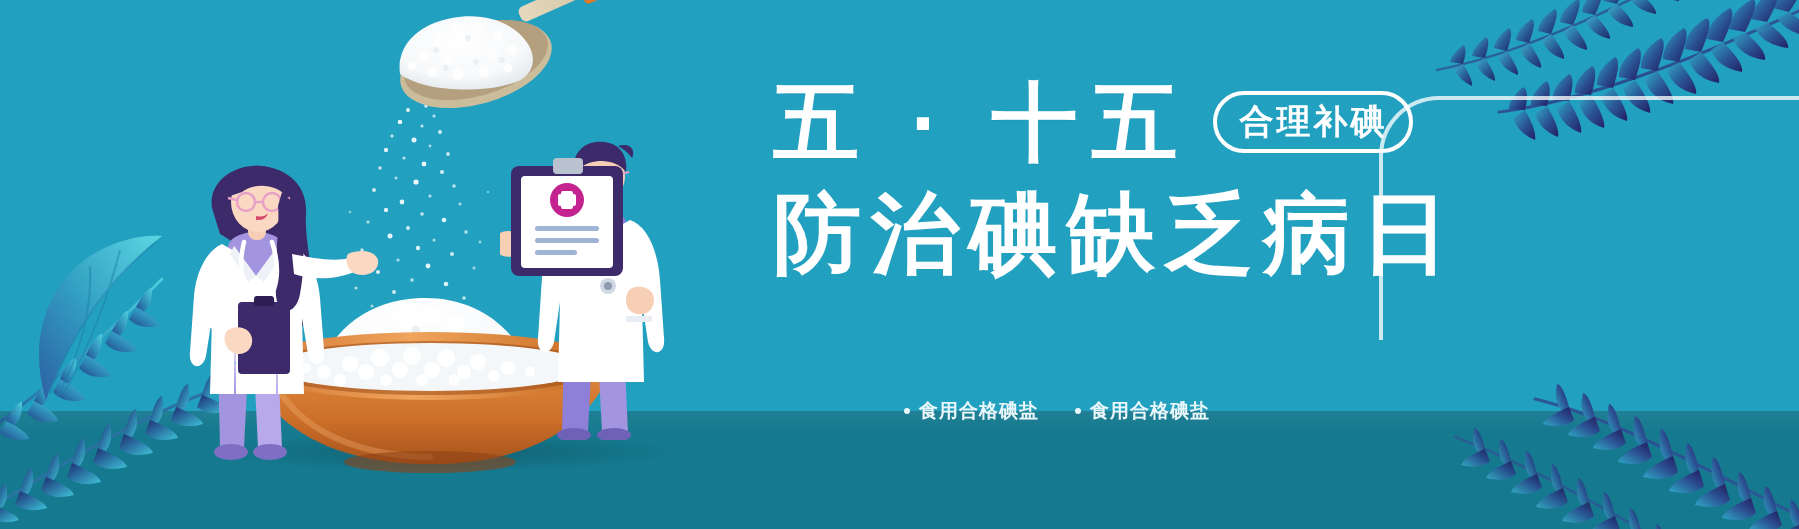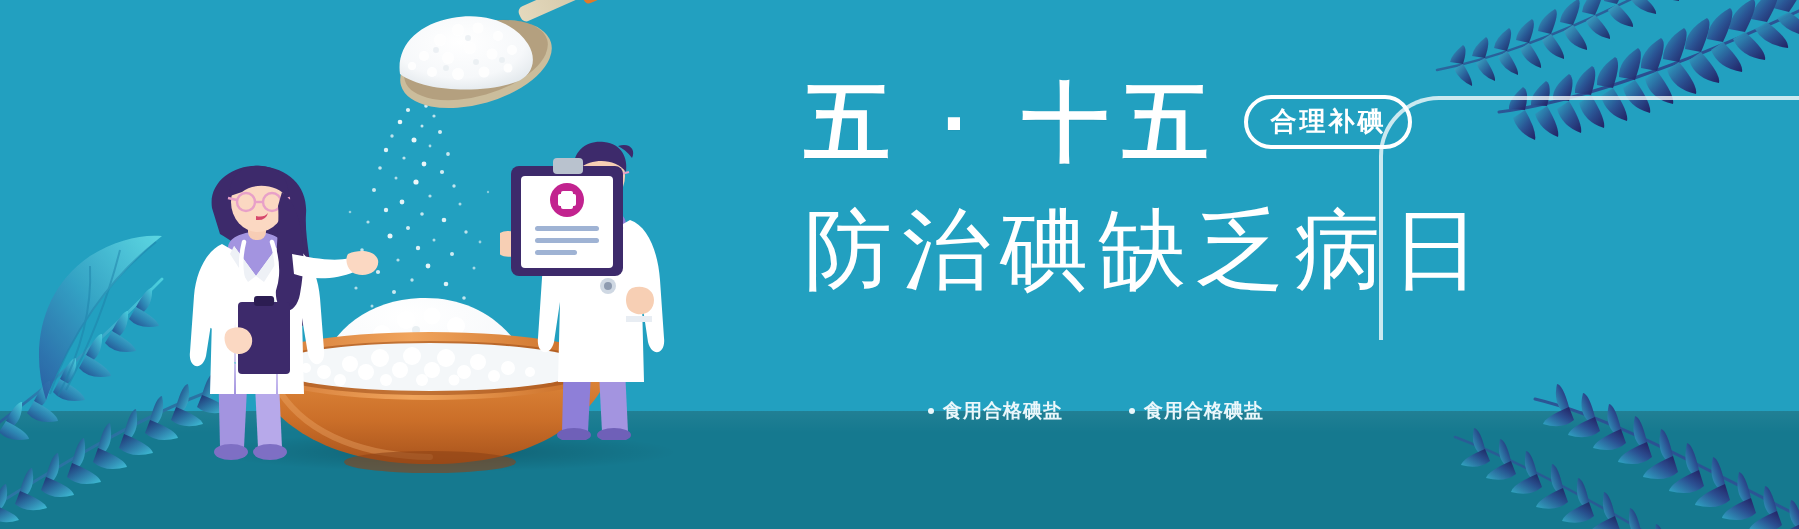--- a/index.html
+++ b/index.html
@@ -41,60 +41,60 @@
   .corner-rule{
     position:absolute;right:-4px;top:96px;width:420px;height:240px;
     border-top:4px solid rgba(255,255,255,.85);
     border-left:4px solid rgba(255,255,255,.85);
     border-top-left-radius:60px;
     opacity:.9;
   }
 
   
   .headline{
-    position:absolute;left:804px;top:74px;width:700px;
+    position:absolute;left:773px;top:74px;width:700px;
   }
   .line1{
     display:flex;align-items:center;gap:18px;height:96px;
   }
   .big-date{
     color:#ffffff;
     font-size:86px;
     font-weight:bold;
     letter-spacing:14px;
     line-height:96px;
     white-space:nowrap;
     text-shadow:0 1px 0 rgba(0,0,0,.04);
   }
   .badge{
     border:4px solid #ffffff;
     border-radius:40px;
     color:#ffffff;
-    font-size:26px;
+    font-size:34px;
     font-weight:bold;
     letter-spacing:3px;
     padding:9px 22px 11px 22px;
     white-space:nowrap;
     line-height:1;
     margin-left:4px;
   }
   .line2{
     color:#ffffff;
     font-size:88px;
-    font-weight:normal;
+    font-weight:bold;
     letter-spacing:10px;
     line-height:104px;
     white-space:nowrap;
-    margin-top:28px;
+    margin-top:12px;
   }
 
   
   .slogans{
-    position:absolute;left:928px;top:398px;
-    display:flex;gap:66px;align-items:flex-end;
+    position:absolute;left:904px;top:398px;
+    display:flex;gap:36px;align-items:flex-end;
     color:#eaf7fb;
     font-size:19px;
     font-weight:bold;
     letter-spacing:1px;
   }
   .slogan{display:flex;align-items:center;gap:9px;white-space:nowrap;}
   .dot{
     width:6px;height:6px;border-radius:50%;background:#eaf7fb;display:inline-block;
   }
 

